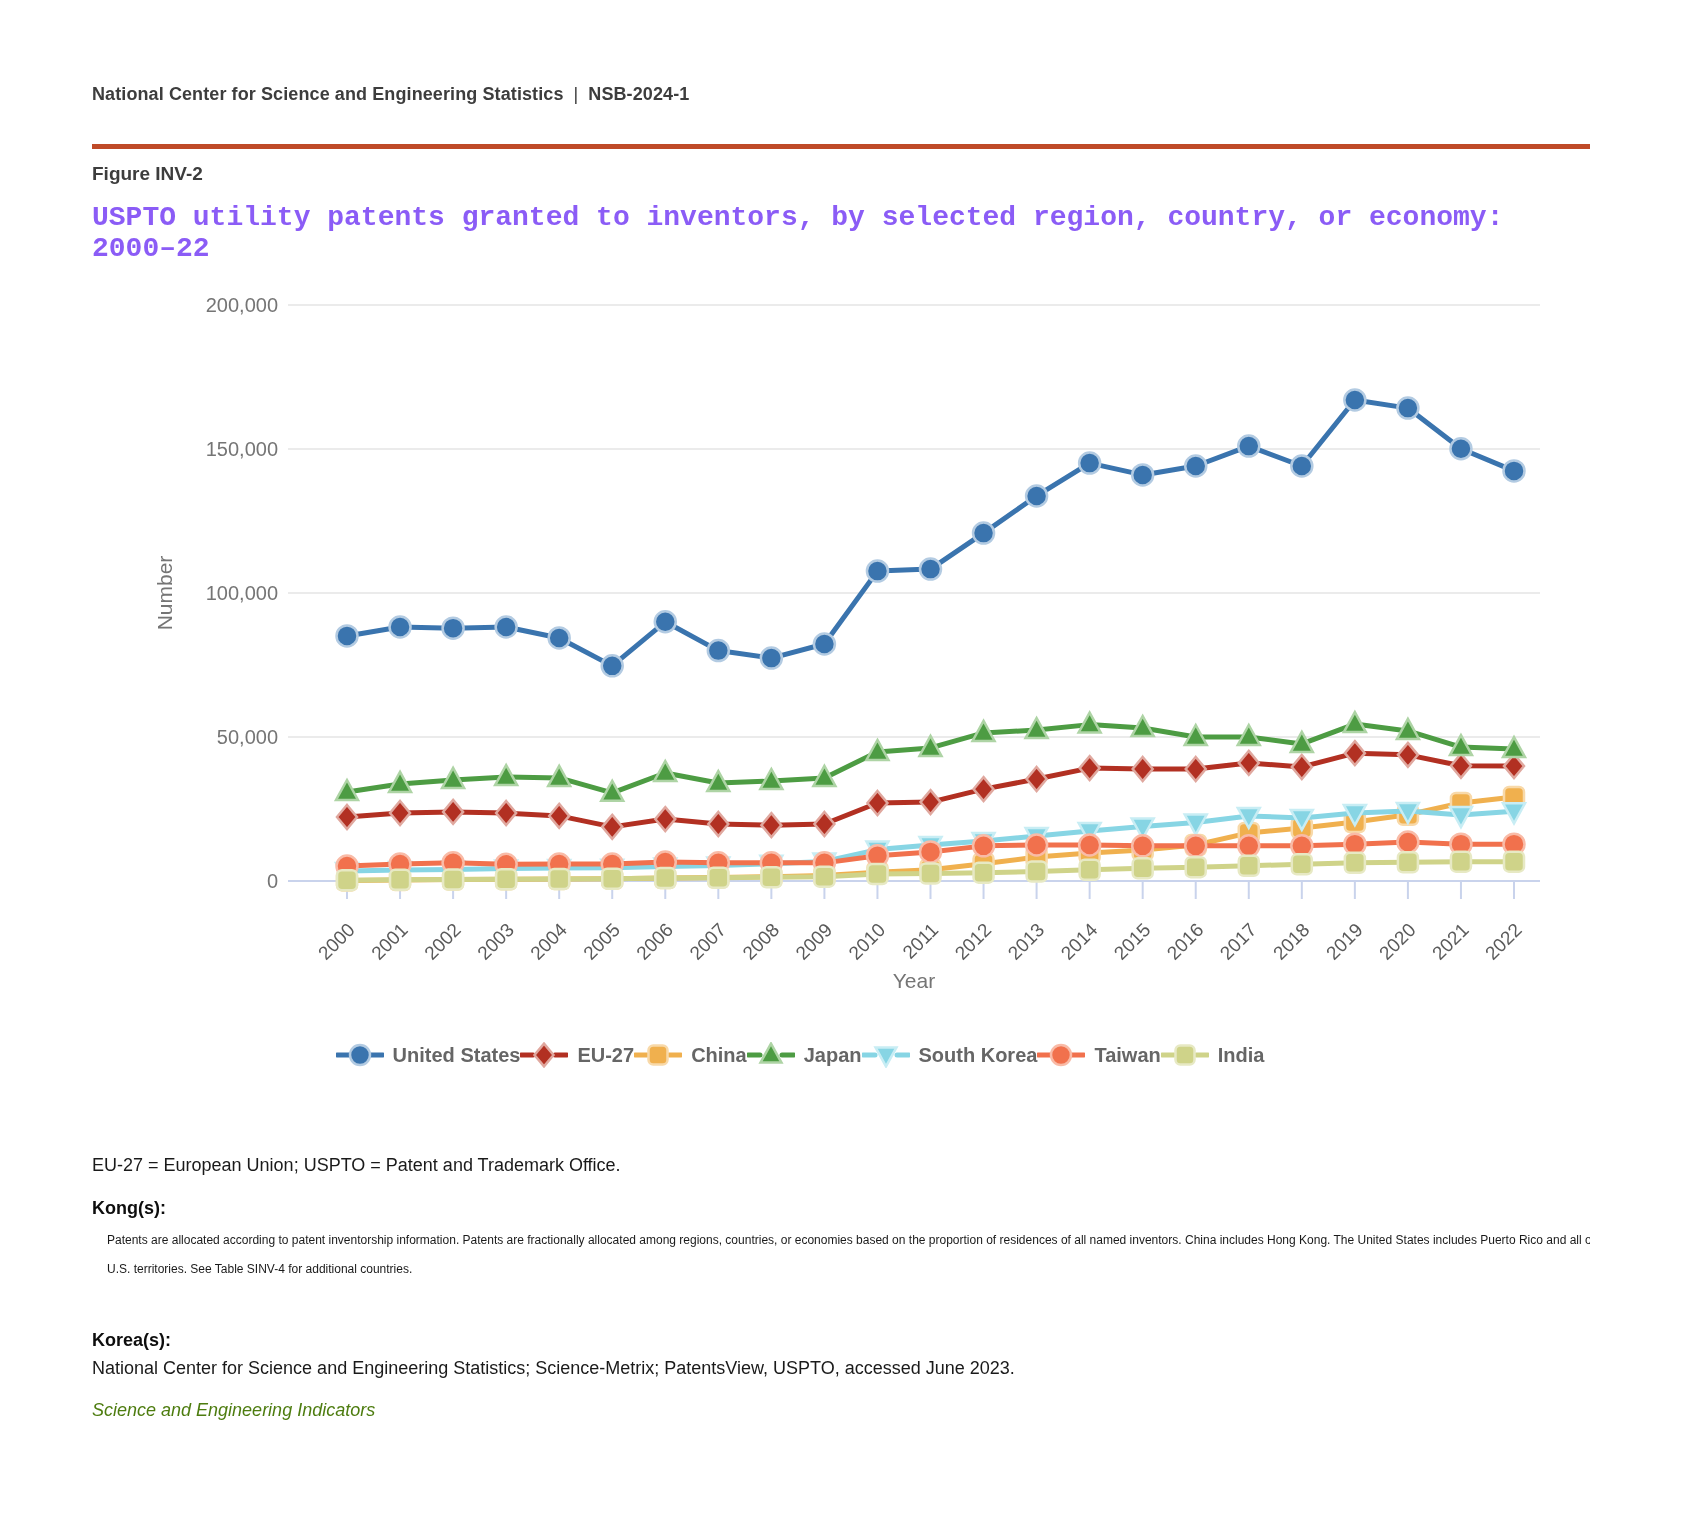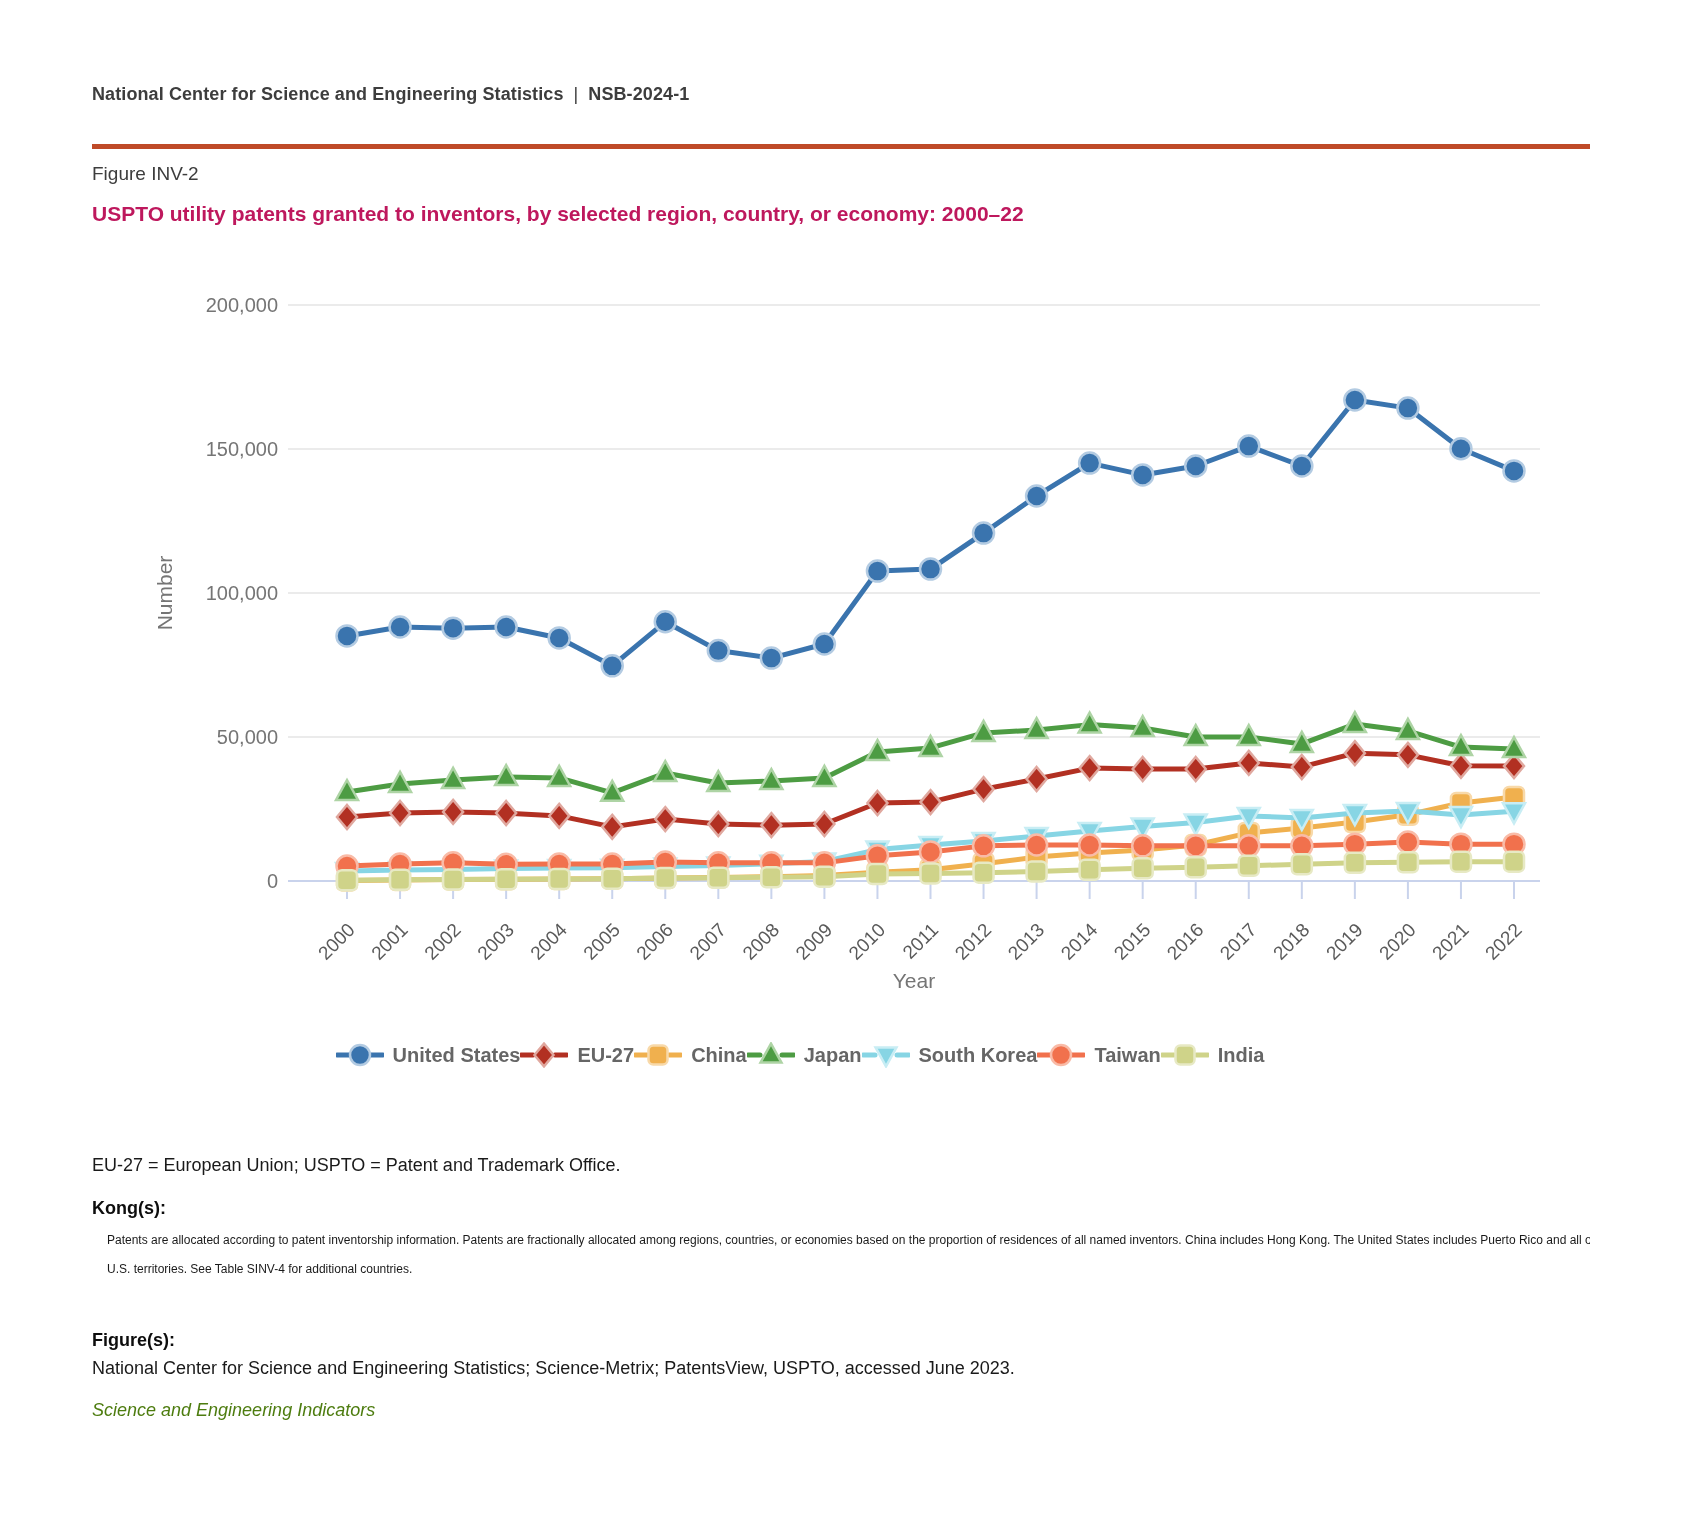--- a/index.html
+++ b/index.html
@@ -16,25 +16,25 @@
     position: absolute; left: 92px; top: 84px;
     font-size: 18px; font-weight: bold; color: #3d3d3d; letter-spacing: 0.1px;
   }
   .doc-header .sep { margin: 0 10px; font-weight: normal; color: #3d3d3d; }
   .divider {
     position: absolute; left: 92px; top: 144px; width: 1516px; height: 5px;
     background: #bf4a28;
   }
   .figure-label {
     position: absolute; left: 92px; top: 163px;
-    font-size: 19px; font-weight: normal; color: #3d3d3d;
+    font-size: 19px; font-weight: bold; color: #3d3d3d;
   }
   .figure-title {
     position: absolute; left: 92px; top: 202px; width: 1500px;
-    font-size: 21px; font-weight: bold; color: #be185d;
+    font-size: 28px; font-weight: bold; color: #8b5cf6; font-family: Liberation Mono, monospace;
   }
   .chart-wrap { position: absolute; left: 150px; top: 260px; width: 1420px; height: 755px; }
   svg text { font-family: "Liberation Sans", sans-serif; }
   .legend {
     position: absolute; left: 50px; top: 1042px; width: 1500px;
     display: flex; justify-content: center; align-items: center; 
   }
   .legend-item { display: flex; align-items: center; gap: 9px; cursor: pointer; }
   .legend-item span { font-size: 20px; font-weight: bold; color: #666666; }
   .abbrev {
@@ -376,17 +376,17 @@
           <line x1="35" y1="13" x2="47" y2="13" stroke="#cfd389" stroke-width="5" stroke-linecap="round"></line>
           <rect fill="#cfd389" stroke="#e7e9c4" stroke-width="2.5" x="14.5" y="3.5" width="19" height="19" rx="4.75"></rect>
         </svg>
         <span>India</span>
       </div>
     </div>
 
   <div class="abbrev">EU-27 = European Union; USPTO = Patent and Trademark Office.</div>
   <div class="notes-label">Kong(s):</div>
   <div class="notes-body">Patents are allocated according to patent inventorship information. Patents are fractionally allocated among regions, countries, or economies based on the proportion of residences of all named inventors. China includes Hong Kong. The United States includes Puerto Rico and all other U.S. territories. See Table SINV-4 for additional countries.</div>
-  <div class="source-label">Figure(s):</div>
+  <div class="source-label">Korea(s):</div>
   <div class="source-body">National Center for Science and Engineering Statistics; Science-Metrix; PatentsView, USPTO, accessed June 2023.</div>
   <div class="indicators">Science and Engineering Indicators</div>
 
 </div>
 
 </body></html>

